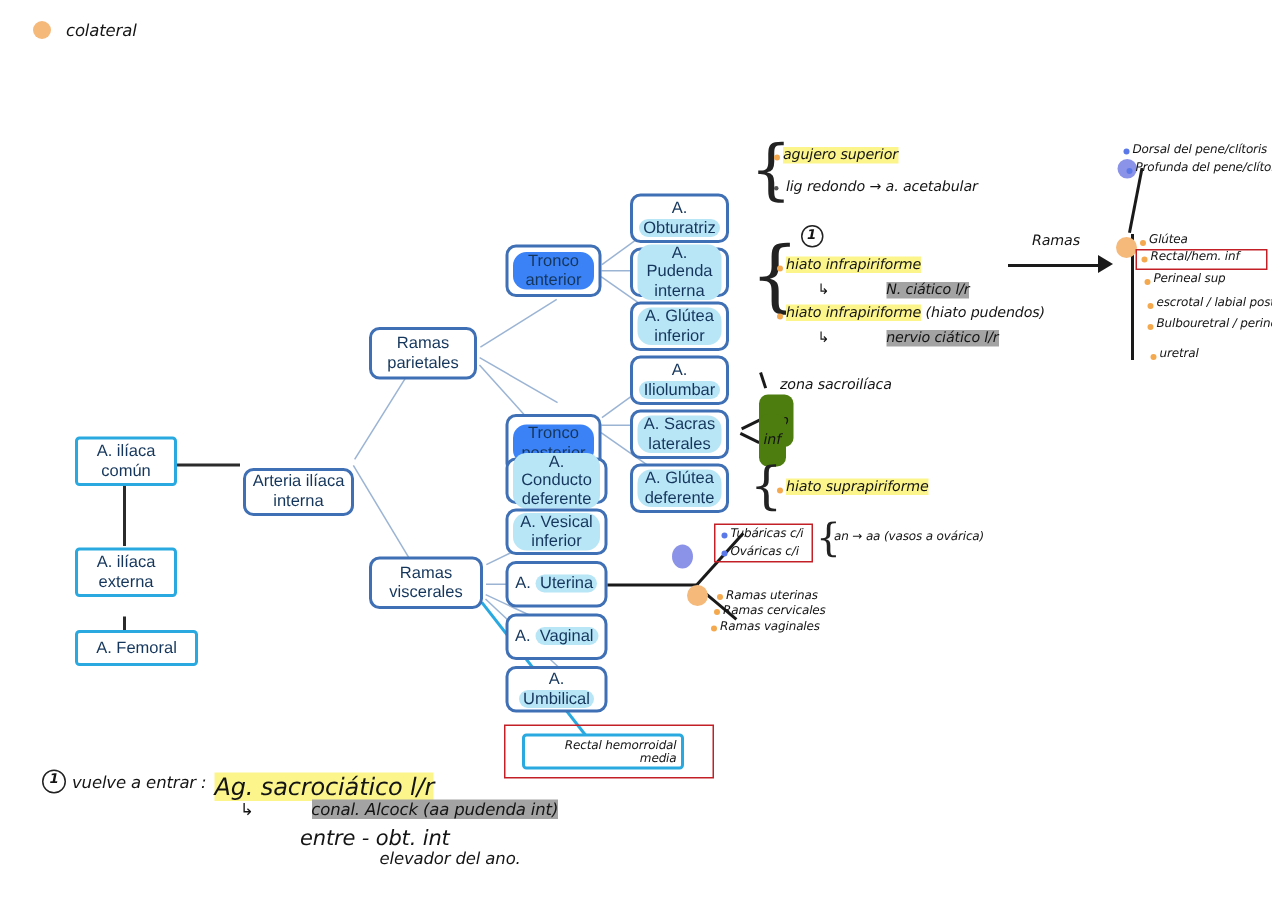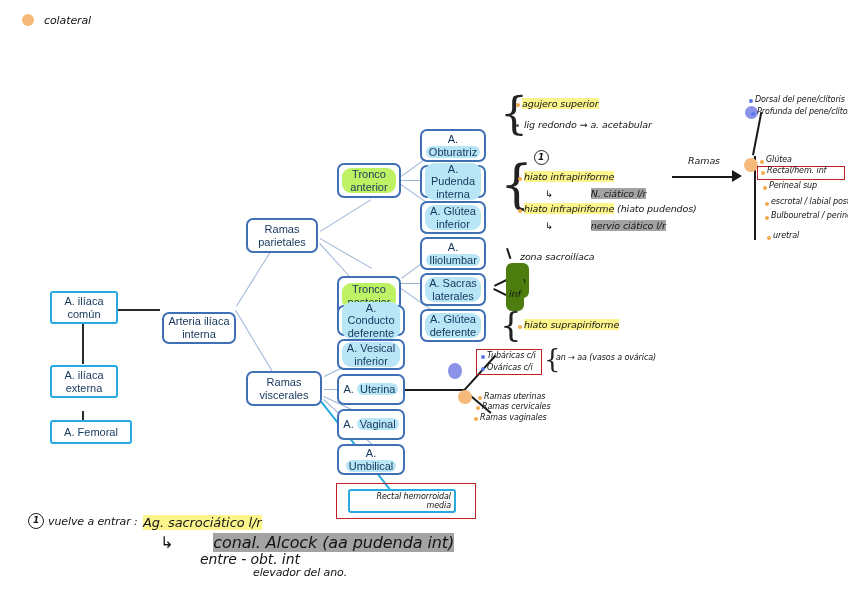--- a/index.html
+++ b/index.html
@@ -8,21 +8,21 @@
   .abs{position:absolute;}
 
   
   .node{position:absolute;box-sizing:border-box;
         border:2px solid #3f6fb5;border-radius:7px;background:#ffffff;
         display:flex;align-items:center;justify-content:center;
         text-align:center;color:#15365c;font-size:11px;line-height:1.15;
         padding:2px 3px;}
   .node span.hl{border-radius:9px;padding:0 3px;display:inline;}
   .hl-blue{background:#b9e6f7;}
-  .hl-purple{background:#bef264;}
+  .hl-purple{background:#3b82f6;}
 
   .node.lt{border-color:#29a9e0;border-width:2px;border-radius:3px;}
 
   
   .ln{position:absolute;background:#9bb4d4;transform-origin:0 0;height:1px;}
   .ln.thick{background:#29a9e0;height:2px;}
   .ln.blk{background:#1a1a1a;height:1.5px;}
 
   
   .hw{position:absolute;color:#141414;font-size:9.5px;
@@ -227,19 +227,19 @@
 <div class="hw" style="left:484px;top:392px;font-size:8px;">Ramas uterinas</div>
 <div class="dot sm or" style="left:476px;top:406px;"></div>
 <div class="hw" style="left:482px;top:402px;font-size:8px;">Ramas cervicales</div>
 <div class="dot sm or" style="left:474px;top:417px;"></div>
 <div class="hw" style="left:480px;top:413px;font-size:8px;">Ramas vaginales</div>
 
 <div style="position:absolute;left:28px;top:513px;width:14px;height:14px;border:1.2px solid #222;border-radius:50%;"></div>
 <div class="hw b" style="left:33px;top:515px;font-size:9px;">1</div>
 
 <div class="hw" style="left:48px;top:515px;font-size:11px;">vuelve a entrar :</div>
-<div class="hw" style="left:143px;top:515px;font-size:13px;">
+<div class="hw" style="left:143px;top:515px;font-size:16px;">
   <span class="mk-y">Ag. sacrociático l/r</span></div>
 
-<div class="hw" style="left:160px;top:533px;font-size:16px;">↳ <span class="mk-p">conal. Alcock (aa pudenda int)</span></div>
+<div class="hw" style="left:160px;top:533px;font-size:11px;">↳ <span class="mk-p">conal. Alcock (aa pudenda int)</span></div>
 
 <div class="hw" style="left:200px;top:551px;font-size:14px;">entre  - obt. int</div>
 <div class="hw" style="left:253px;top:566px;font-size:11px;">elevador del ano.</div>
 
 </body></html>

